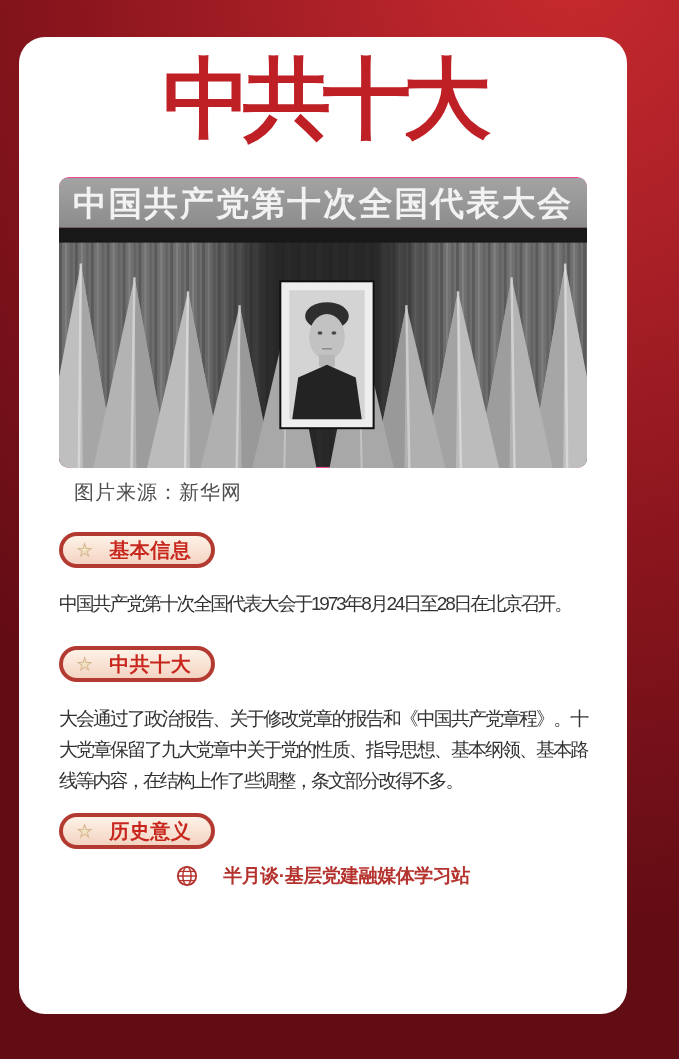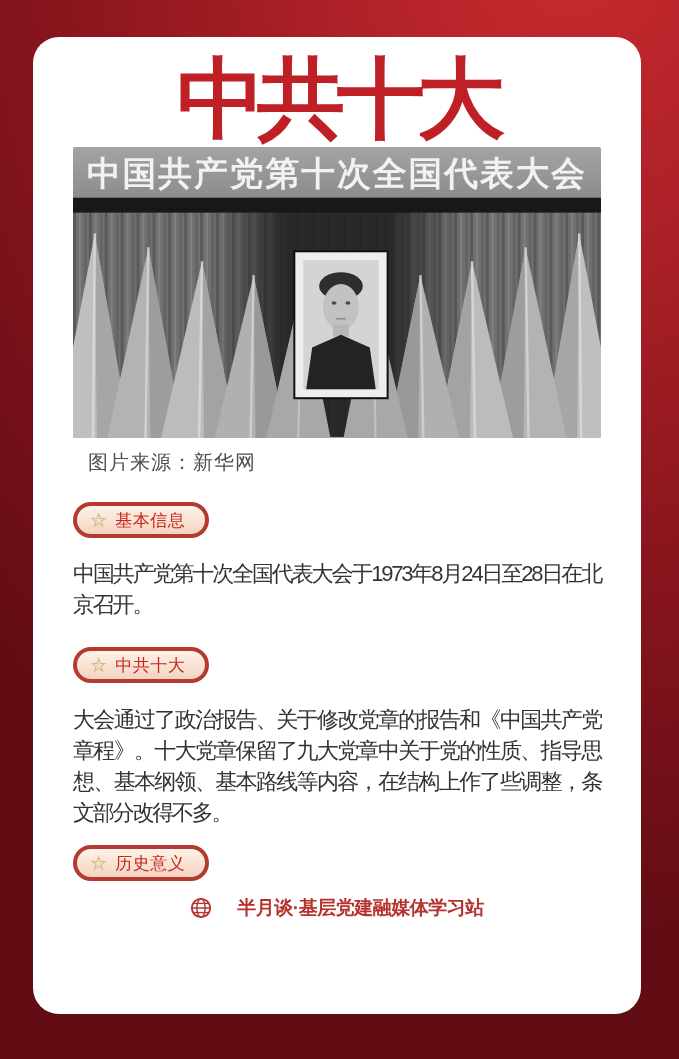--- a/index.html
+++ b/index.html
@@ -10,42 +10,43 @@
   }
   .page {
     position: relative;
     width: 679px; height: 1059px;
     background:
       radial-gradient(120% 95% at 84% -6%,
         #c92b2f 0%, #ab2027 32%, #8a151d 62%, #6e0f17 88%, #620c13 100%);
   }
   .card {
     position: absolute;
-    left: 33px; top: 37px;
+    left: 19px; top: 37px;
     width: 608px; height: 977px;
     box-sizing: border-box;
     background: #ffffff;
     border-radius: 26px;
     padding: 0 40px;
   }
   .main-title {
     margin: 0;
     padding-top: 14px;
     font-size: 88px;
     line-height: 96px;
     font-weight: 900;
     letter-spacing: -8px;
     text-align: center;
     color: #bf2026;
   }
   .photo-wrap {
+    margin-top: 30px;
     width: 528px; height: 291px;
-    border-radius: 2px;
+    border-radius: 10px;
     overflow: hidden;
-    background: #a3a3a3;
+    background: #ec4899;
   }
   .photo-wrap svg { display: block; }
   .photo-caption {
     margin: 12px 0 0 15px;
     font-size: 20px;
     line-height: 24px;
     letter-spacing: 1px;
     color: #4f4f4f;
   }
   .section { margin: 0; }
@@ -68,28 +69,29 @@
   }
   .star {
     font-size: 17px;
     color: #b8352b;
     text-shadow: 0 0 1px #e8c9a8;
     margin-right: 9px;
     color: #f0e3c4;
     -webkit-text-stroke: 1px #d8b892;
   }
   .badge-label {
-    font-size: 17px;
-    font-weight: 400;
+    font-size: 20px;
+    font-weight: 700;
     letter-spacing: 0.5px;
     color: #c8271e;
+    margin-left: 8px;
   }
   .body-text {
     margin: 20px 0 0 0;
-    font-size: 22px;
+    font-size: 19px;
     line-height: 31px;
     letter-spacing: -2.2px;
     text-align: justify;
     color: #333333;
   }
   .sec-results .body-text, .sec-meaning .body-text { margin-top: 21px; }
   .footer {
     margin-top: 14px;
     display: flex;
     align-items: center;

